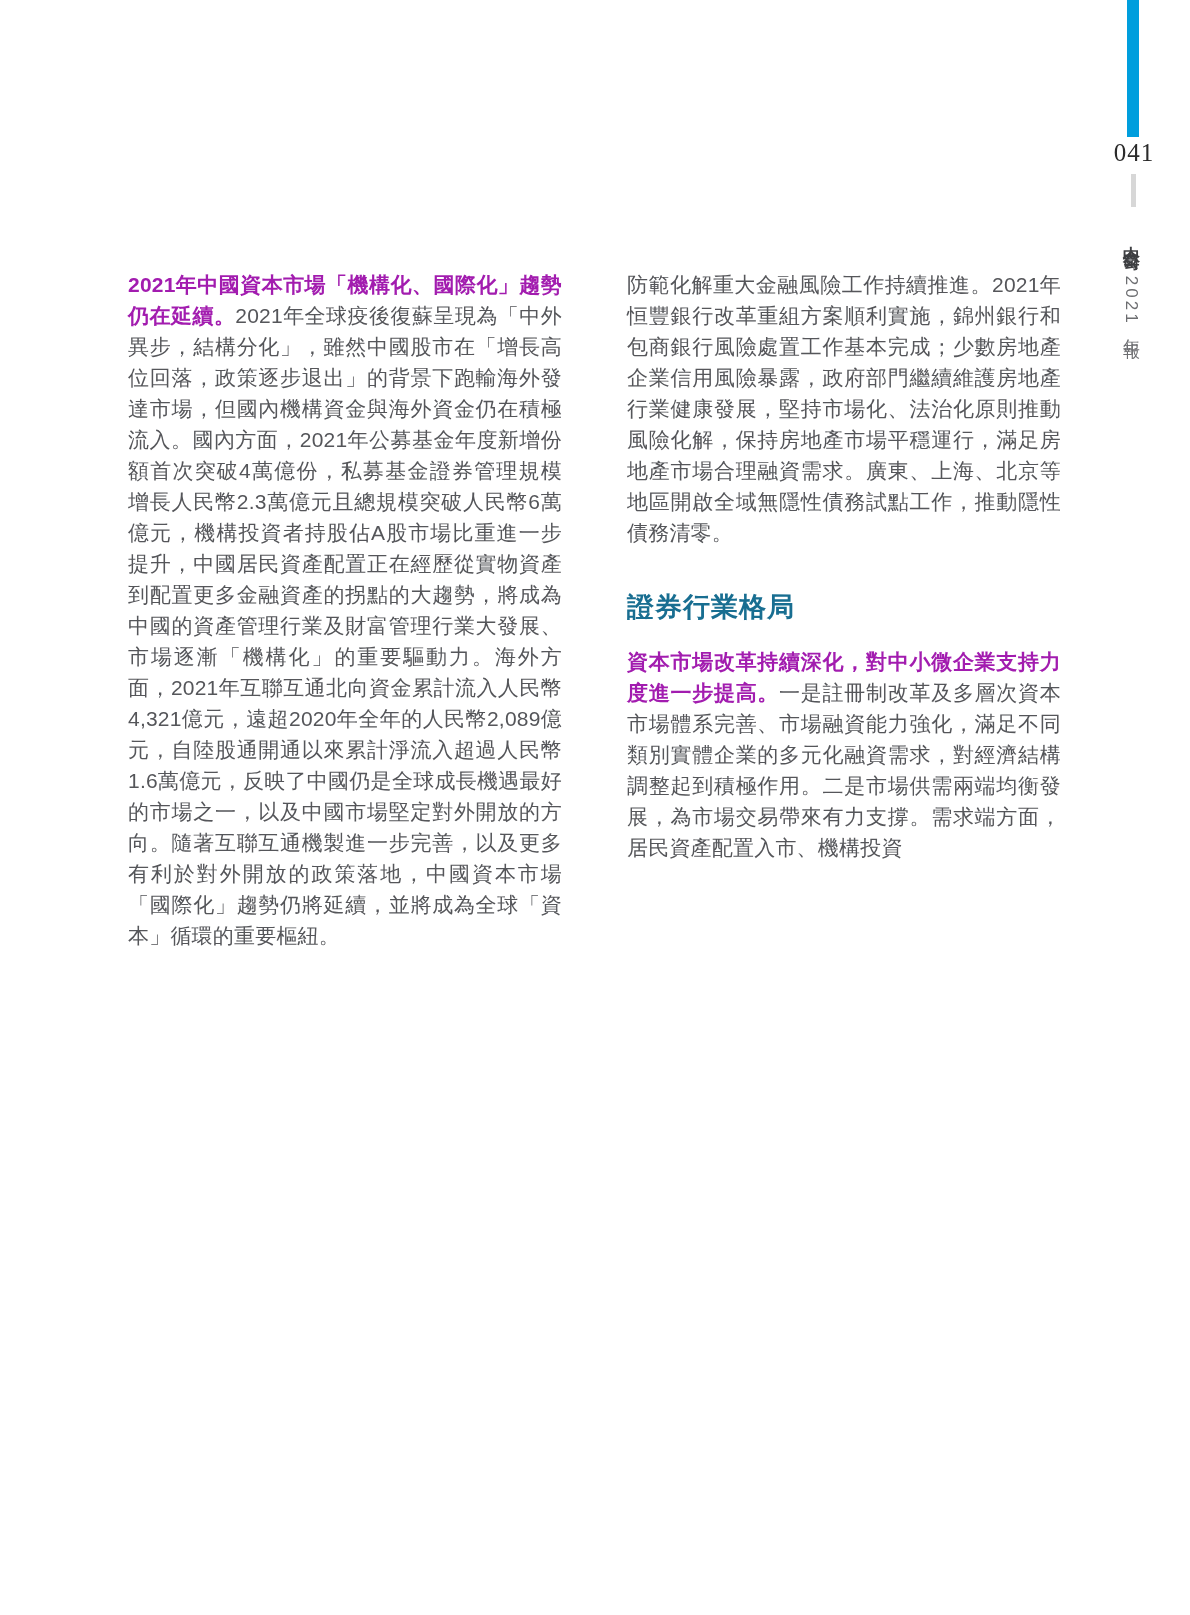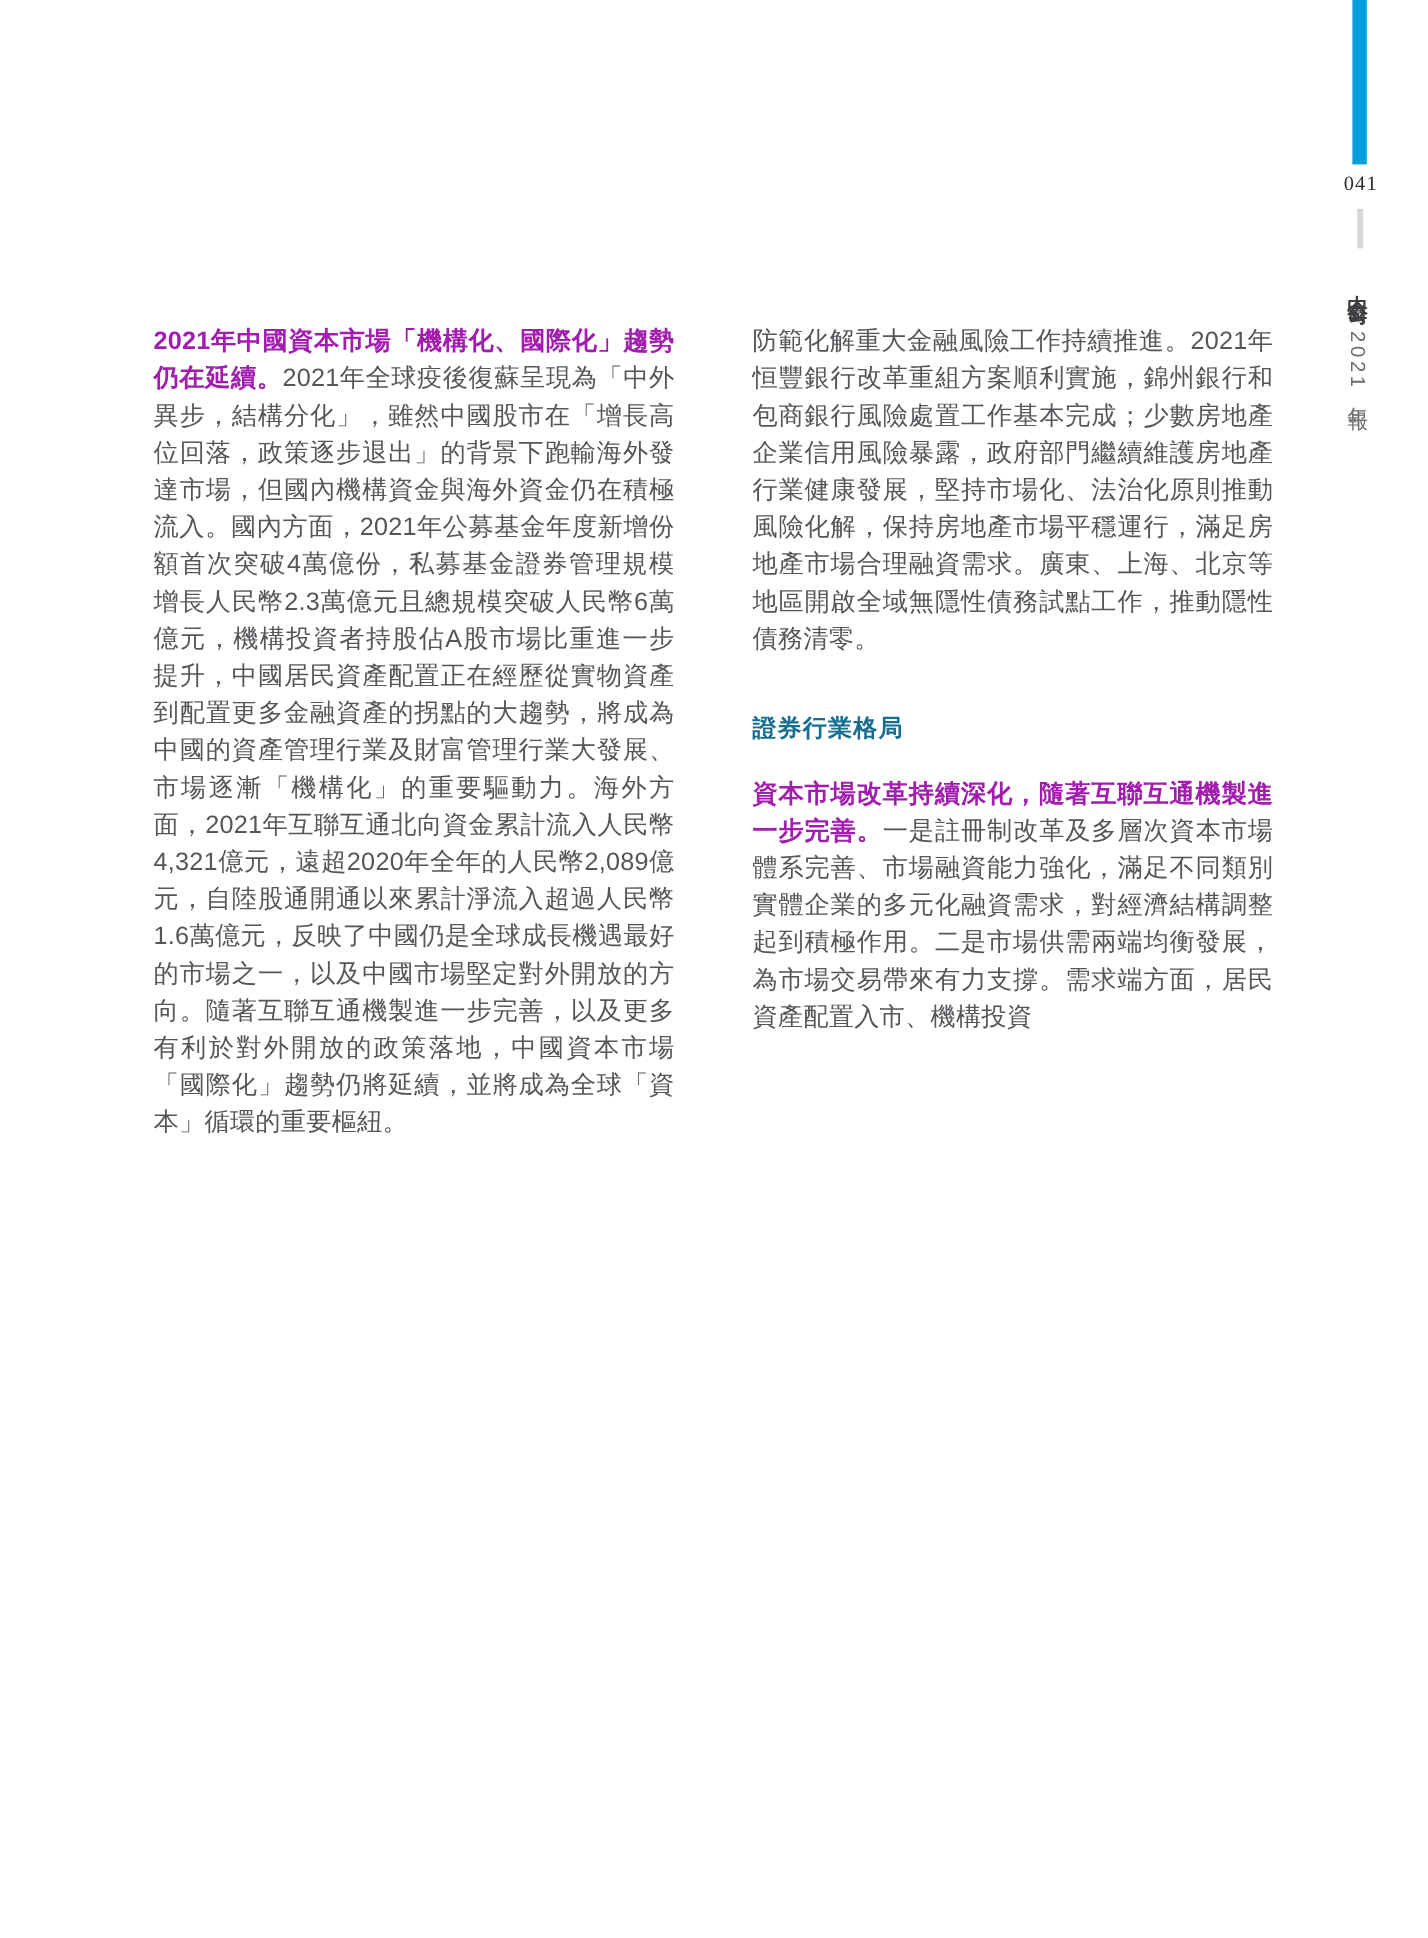--- a/index.html
+++ b/index.html
@@ -29,21 +29,21 @@
   .col-left  { left: 128px; }
   .col-right { left: 627px; }
   .col p { margin: 0 0 44px 0; }
   .col p:last-child { margin-bottom: 0; }
   .lead-bold {
     font-weight: bold;
     color: #a21caf;
   }
   .section-heading {
     margin: 40px 0 24px 0;
-    font-size: 20px;
+    font-size: 27px;
     line-height: 30px;
     font-weight: bold;
     color: #186e91;
     letter-spacing: 1px;
   }
   
   .accent-bar {
     position: absolute;
     left: 1127px;
     top: 0;
@@ -51,21 +51,21 @@
     height: 137px;
     background: #009edd;
   }
   .page-number {
     position: absolute;
     left: 1103px;
     top: 138px;
     width: 62px;
     text-align: center;
     font-family: "Liberation Serif", "DejaVu Serif", serif;
-    font-size: 17px;
+    font-size: 25px;
     line-height: 30px;
     color: #2b2b2b;
     letter-spacing: 1px;
   }
   .divider-tick {
     position: absolute;
     left: 1131px;
     top: 174px;
     width: 5px;
     height: 33px;
@@ -101,21 +101,21 @@
 
 <div class="page">
 
   <div class="col col-left">
     <p><span class="lead-bold">2021年中國資本市場「機構化、國際化」趨勢仍在延續。</span><span>2021年全球疫後復蘇呈現為「中外異步，結構分化」，雖然中國股市在「增長高位回落，政策逐步退出」的背景下跑輸海外發達市場，但國內機構資金與海外資金仍在積極流入。國內方面，2021年公募基金年度新增份額首次突破4萬億份，私募基金證券管理規模增長人民幣2.3萬億元且總規模突破人民幣6萬億元，機構投資者持股佔A股市場比重進一步提升，中國居民資產配置正在經歷從實物資產到配置更多金融資產的拐點的大趨勢，將成為中國的資產管理行業及財富管理行業大發展、市場逐漸「機構化」的重要驅動力。海外方面，2021年互聯互通北向資金累計流入人民幣4,321億元，遠超2020年全年的人民幣2,089億元，自陸股通開通以來累計淨流入超過人民幣1.6萬億元，反映了中國仍是全球成長機遇最好的市場之一，以及中國市場堅定對外開放的方向。隨著互聯互通機製進一步完善，以及更多有利於對外開放的政策落地，中國資本市場「國際化」趨勢仍將延續，並將成為全球「資本」循環的重要樞紐。</span></p>
   </div>
 
   <div class="col col-right">
     <p>防範化解重大金融風險工作持續推進。2021年恒豐銀行改革重組方案順利實施，錦州銀行和包商銀行風險處置工作基本完成；少數房地產企業信用風險暴露，政府部門繼續維護房地產行業健康發展，堅持市場化、法治化原則推動風險化解，保持房地產市場平穩運行，滿足房地產市場合理融資需求。廣東、上海、北京等地區開啟全域無隱性債務試點工作，推動隱性債務清零。</p>
     <h2 class="section-heading">證券行業格局</h2>
-    <p><span class="lead-bold">資本市場改革持續深化，隨著互聯互通機製進一步完善。</span><span>一是註冊制改革及多層次資本市場體系完善、市場融資能力強化，滿足不同類別實體企業的多元化融資需求，對經濟結構調整起到積極作用。二是市場供需兩端均衡發展，為市場交易帶來有力支撐。需求端方面，居民資產配置入市、機構投資</span></p>
+    <p><span class="lead-bold">資本市場改革持續深化，對中小微企業支持力度進一步提高。</span><span>一是註冊制改革及多層次資本市場體系完善、市場融資能力強化，滿足不同類別實體企業的多元化融資需求，對經濟結構調整起到積極作用。二是市場供需兩端均衡發展，為市場交易帶來有力支撐。需求端方面，居民資產配置入市、機構投資</span></p>
   </div>
 
   <div class="accent-bar"></div>
   <div class="page-number">041</div>
   <div class="divider-tick"></div>
   <div class="vertical-caption">
     <span class="brand">中金公司</span><span class="dot">•</span><span class="year">2021年報</span>
   </div>
 
 </div>

